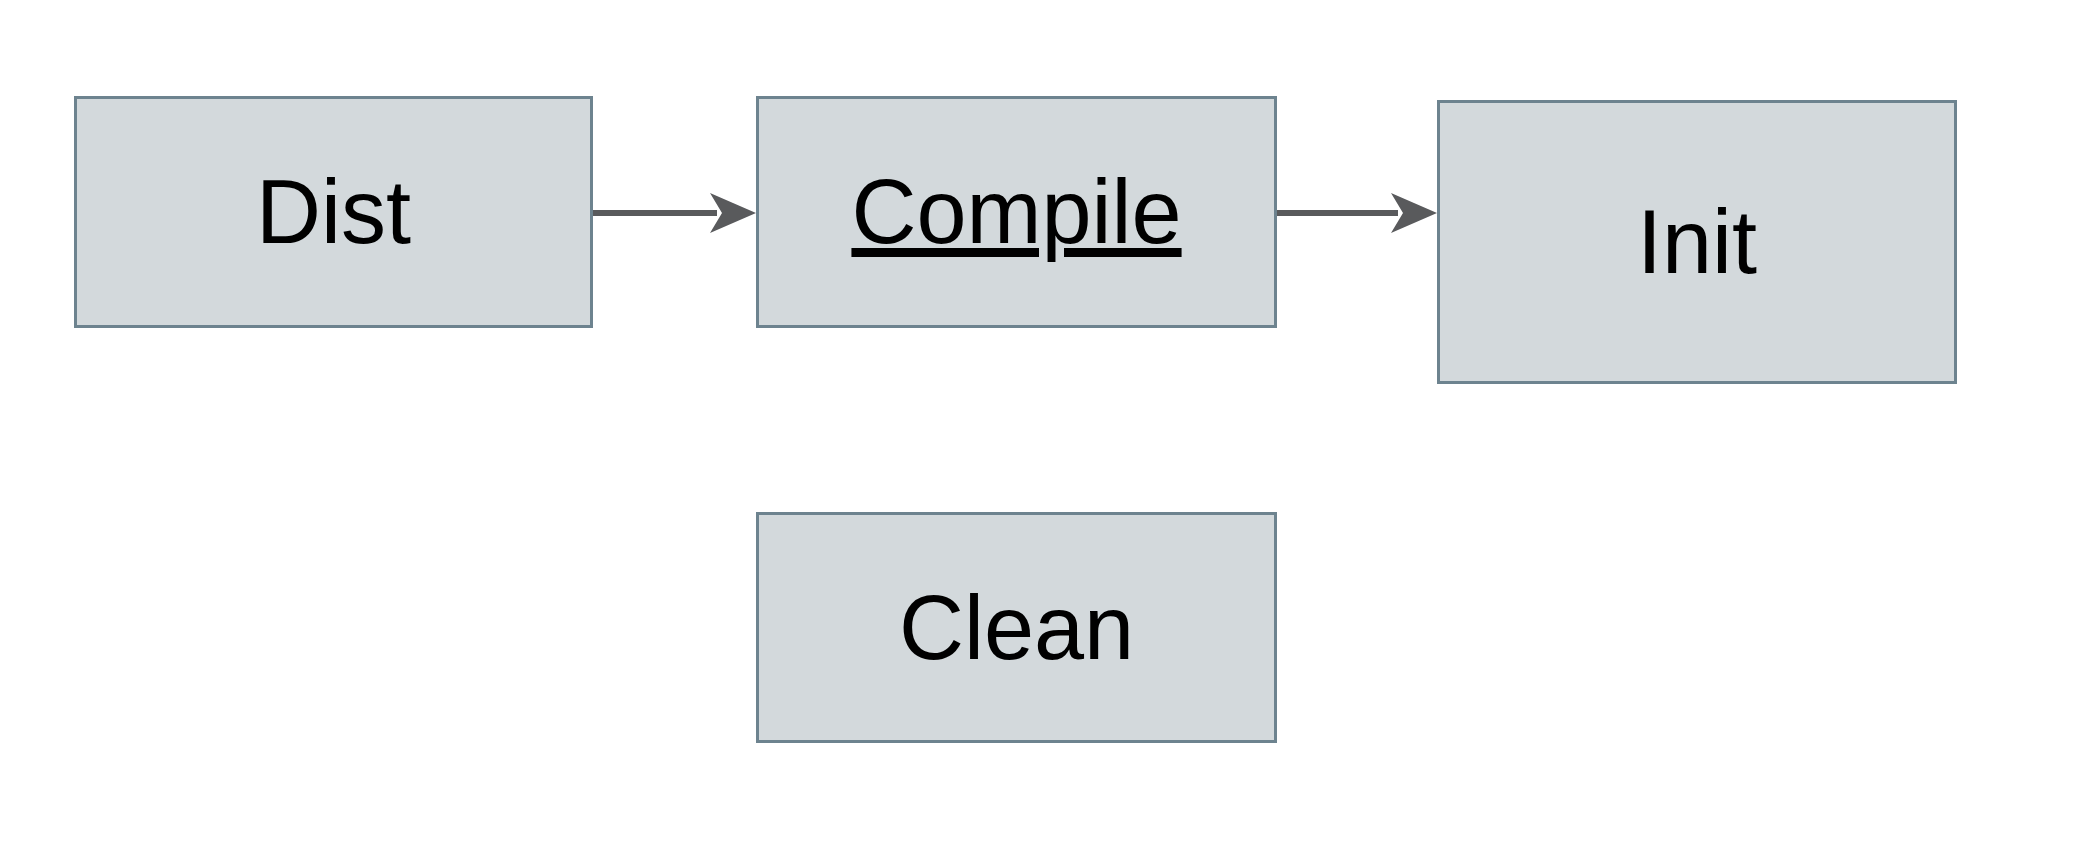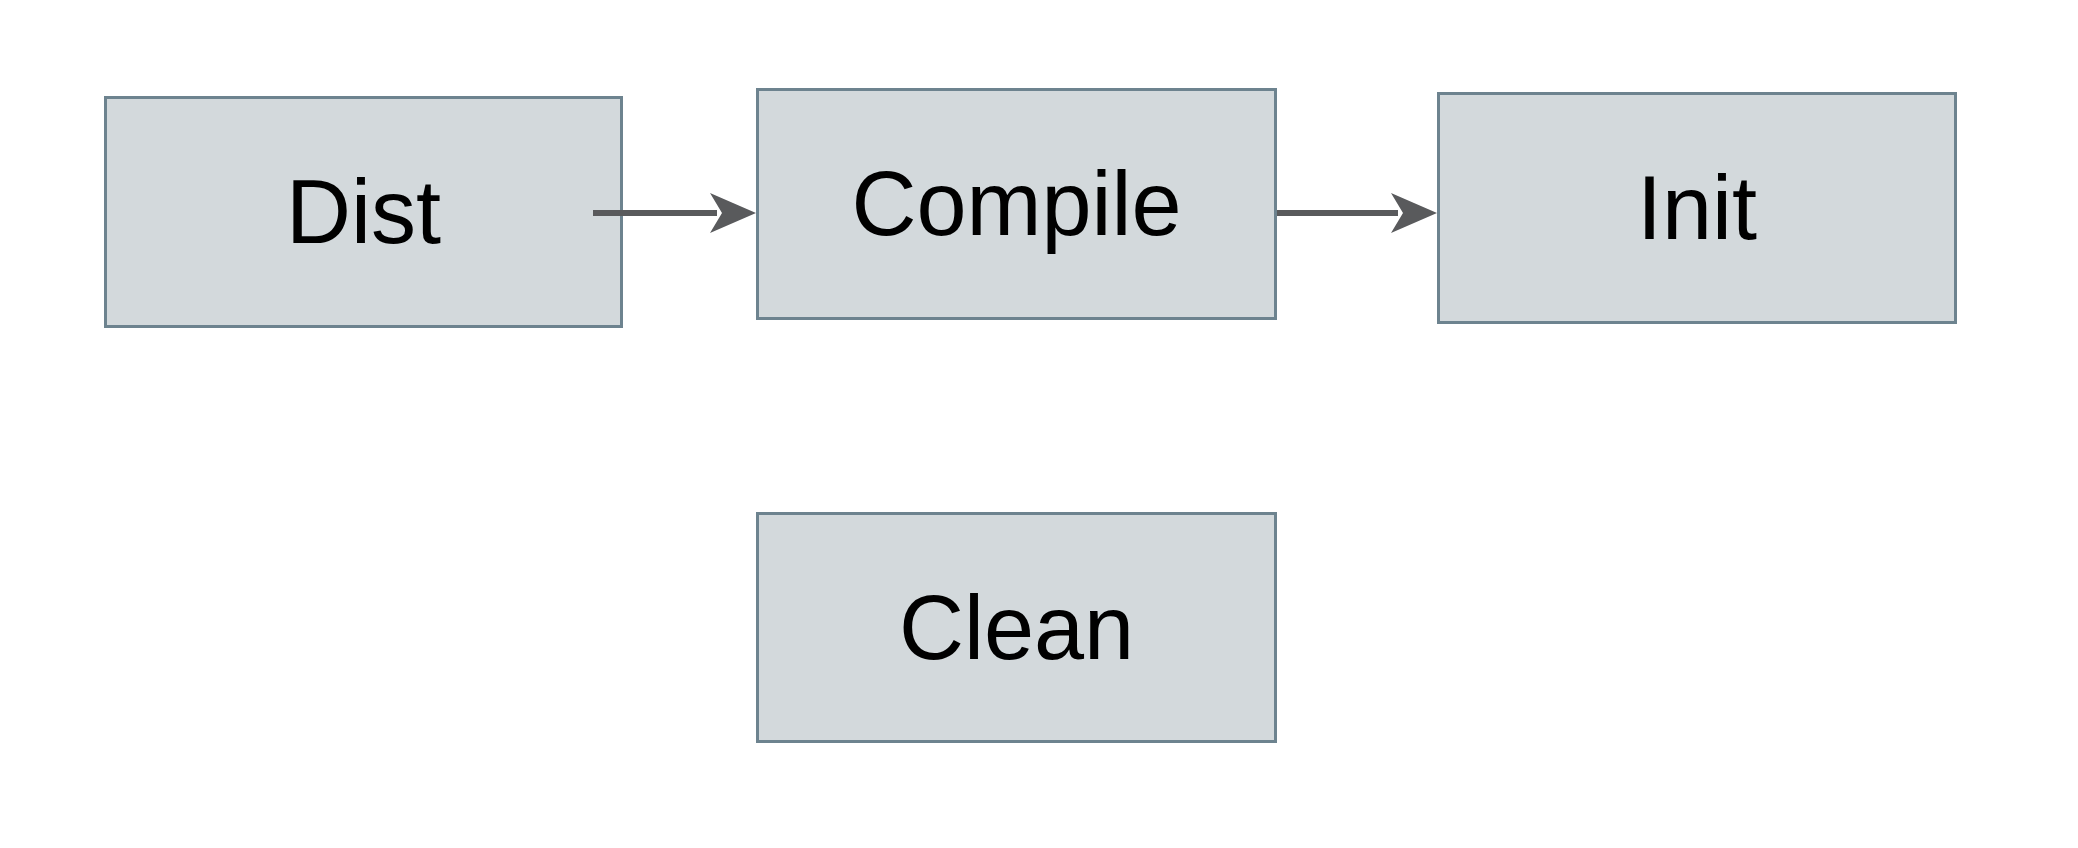--- a/index.html
+++ b/index.html
@@ -27,23 +27,23 @@
     display:flex;align-items:center;justify-content:center;
   }
   .node-label{
     color:var(--text);
     font-size:90px;
     font-weight:400;
     letter-spacing:0px;
     line-height:1;
     white-space:nowrap;
   }
-  .node-dist   {left:74px;  top:96px;  width:519px; height:232px;margin-left:30px;}
-  .node-compile{left:756px; top:88px;  width:521px; height:232px;}
-  .node-init   {left:1437px;top:92px;  width:520px; height:232px;}
+  .node-dist   {left:74px;  top:96px;  width:519px; height:232px;}
+  .node-compile{left:756px; top:96px;  width:521px; height:232px;text-decoration:underline;}
+  .node-init   {left:1437px;top:100px;  width:520px; height:284px;}
   .node-clean  {left:756px; top:512px; width:521px; height:231px;text-align:center;}
   .edge{
     position:absolute;
     display:block;
   }
   .edge-1{left:593px; top:189px; width:163px; height:48px;}
   .edge-2{left:1277px;top:189px; width:160px; height:48px;}
 </style>
 </head>
 <body>

